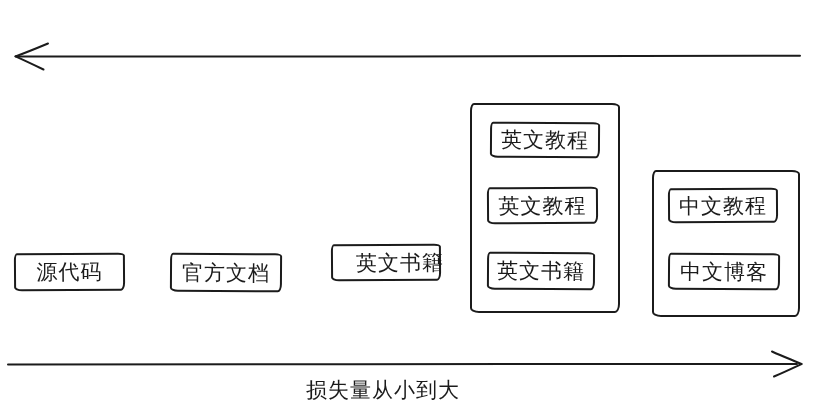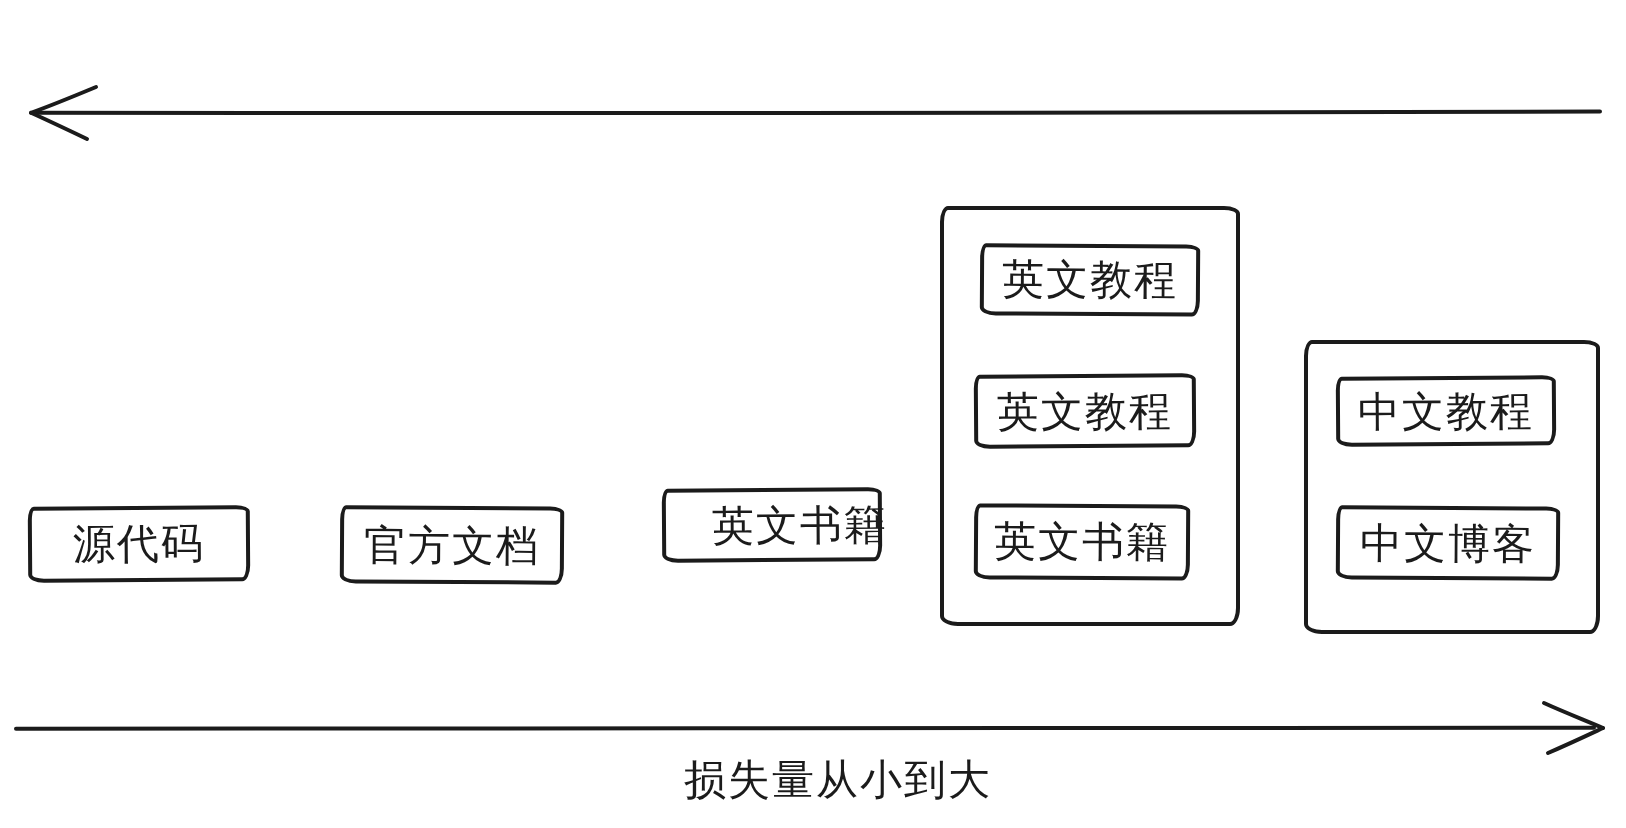--- a/index.html
+++ b/index.html
@@ -20,21 +20,21 @@
     position: absolute;
     left: 0;
     width: 766px;
     text-align: center;
     font-size: 21px;
     letter-spacing: 1px;
     color: var(--stroke, #1b1b1b);
     white-space: nowrap;
   }
   .axis-label.top { top: 10px; }
-  .axis-label.bottom { top: 376px; margin-left: 36px; }
+  .axis-label.bottom { top: 376px; }
   svg.arrow {
     position: absolute;
     left: 0;
     width: 813px;
     height: 34px;
     display: block;
   }
   svg.arrow.top-arrow { top: 40px; }
   svg.arrow.bottom-arrow { top: 348px; }
   svg.arrow path {

